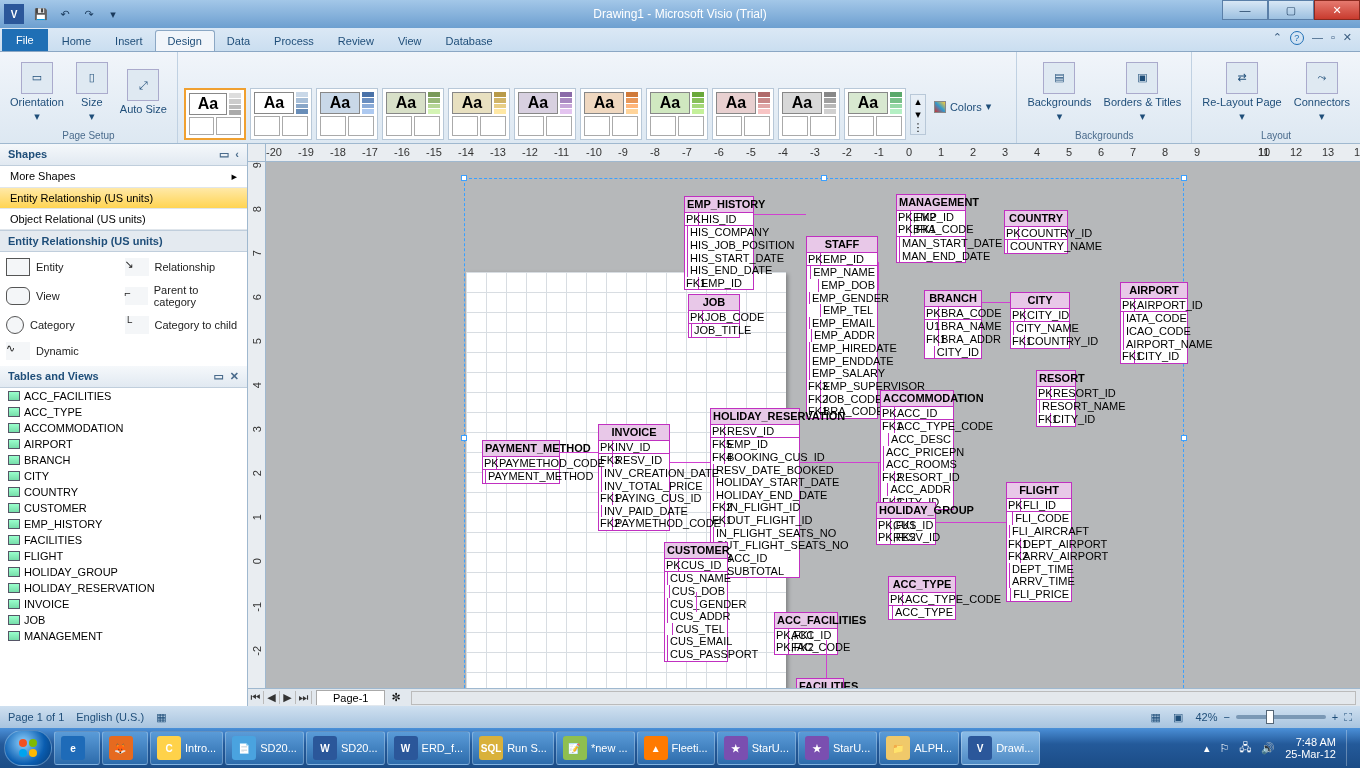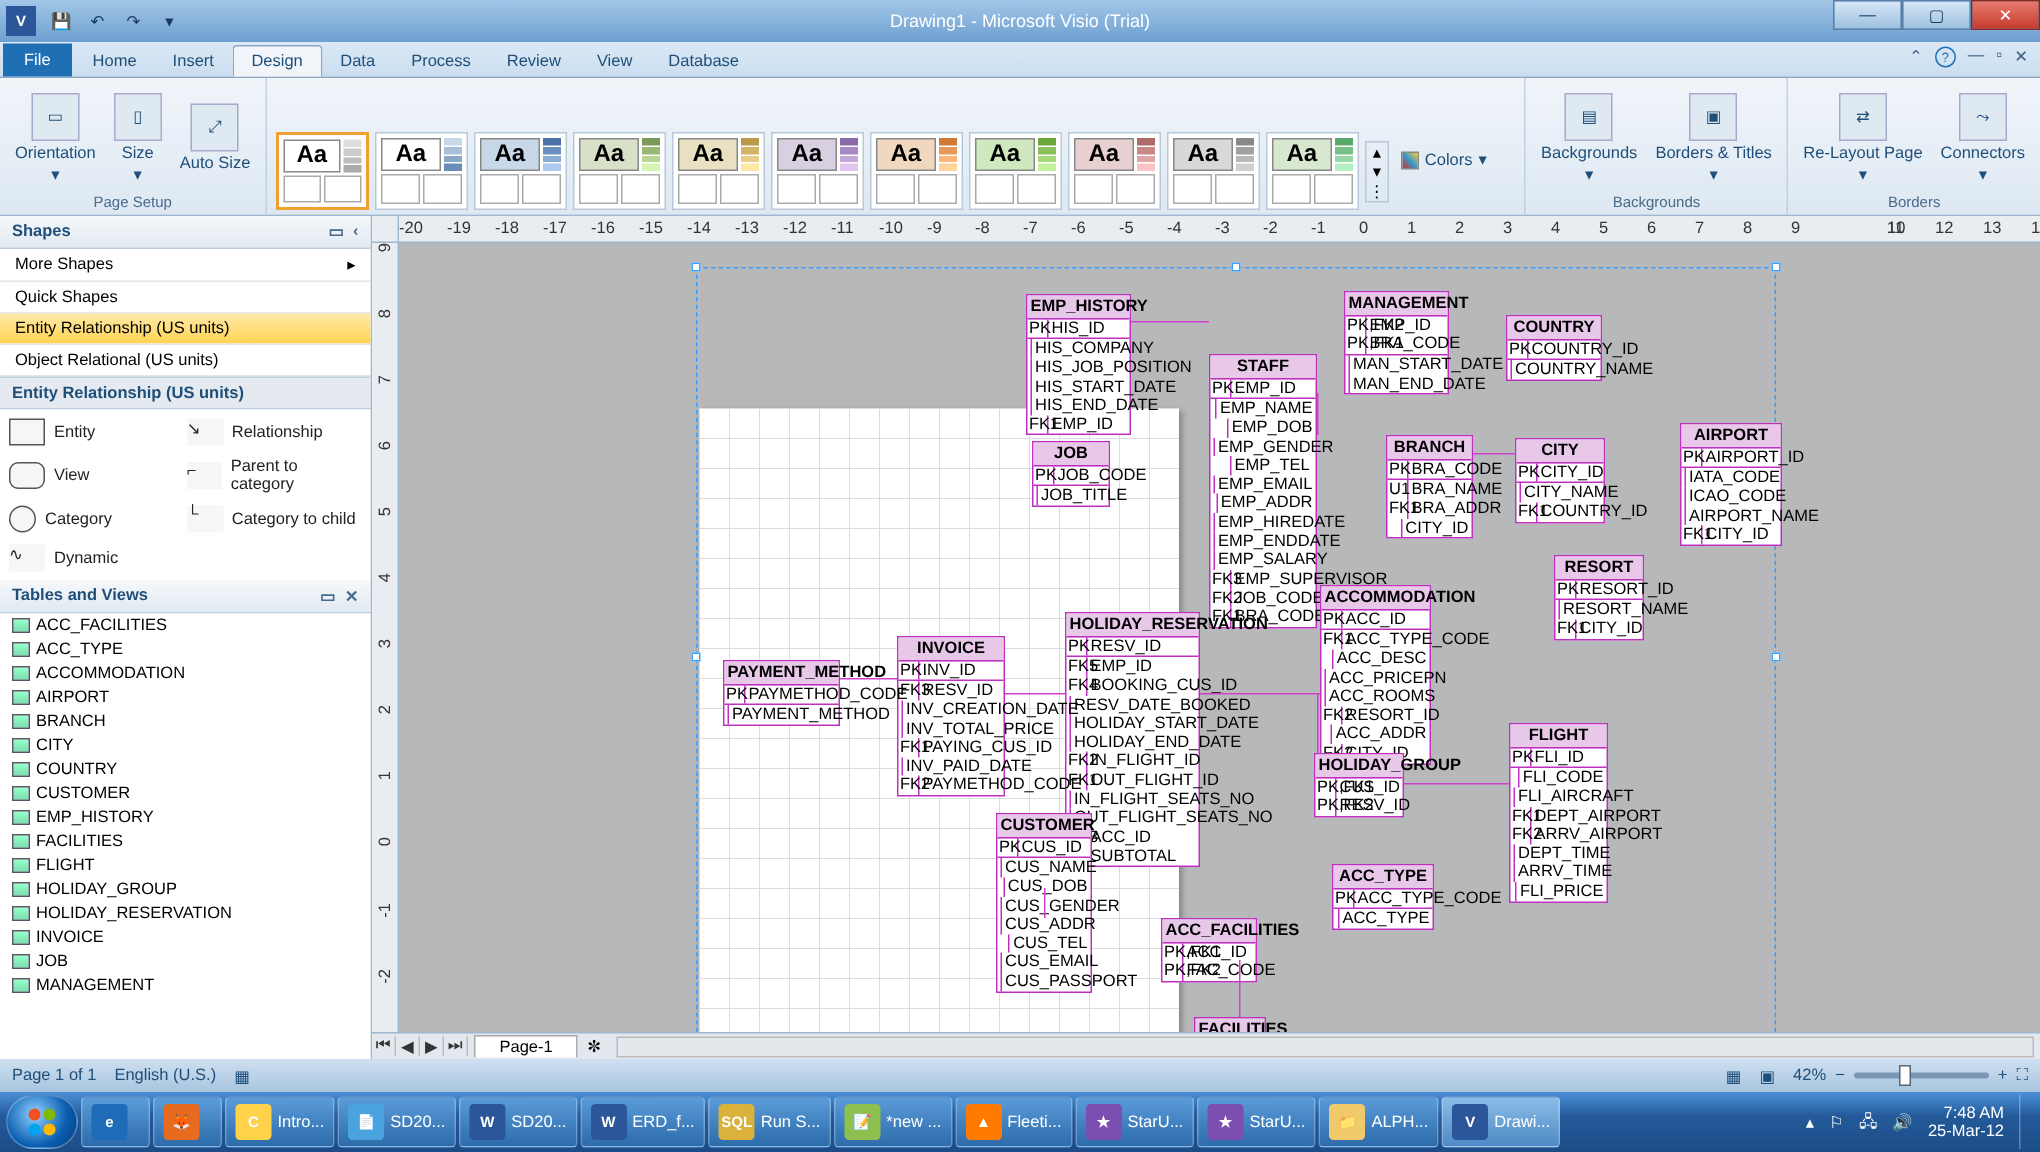--- a/index.html
+++ b/index.html
@@ -369,41 +369,38 @@
           <div class="ico">⇄</div>
           <span>Re-Layout Page</span>
           <span>▾</span>
         </div>
       <div class="big-btn">
           <div class="ico">⤳</div>
           <span>Connectors</span>
           <span>▾</span>
         </div>
     </div>
-    <div class="label">Borders</div>
+    <div class="label">Layout</div>
   </div>
 </div>
 
 <div class="workspace">
 
   <div class="left-col">
     <div class="pane-hdr">
       <span>Shapes</span>
       <span class="pin">
           <span>▭</span>
           <span>‹</span>
         </span>
     </div>
     <div class="shape-cats">
       <div class="cat">
           <span>More Shapes</span>
           <span>▸</span>
-        </div>
-      <div class="cat">
-          <span>Quick Shapes</span>
         </div>
       <div class="cat sel">
           <span>Entity Relationship (US units)</span>
         </div>
       <div class="cat">
           <span>Object Relational (US units)</span>
         </div>
     </div>
     <div class="stencil-hdr">Entity Relationship (US units)</div>
     <div class="stencil">
@@ -751,21 +748,21 @@
             </div>
             <div class="erow">
               <div class="ek"></div>
               <div class="ev">AIRPORT_NAME</div>
             </div>
             <div class="erow">
               <div class="ek">FK1</div>
               <div class="ev">CITY_ID</div>
             </div>
           </div>
-          <div class="entity" style="left: 770px; top: 208px; width: 60px;">
+          <div class="entity" style="left: 770px; top: 208px; width: 40px;">
             <div class="ehdr">RESORT</div>
             <div class="erow">
               <div class="ek">PK</div>
               <div class="ev">RESORT_ID</div>
             </div>
             <div class="sep"></div>
             <div class="erow">
               <div class="ek"></div>
               <div class="ev">RESORT_NAME</div>
             </div>

